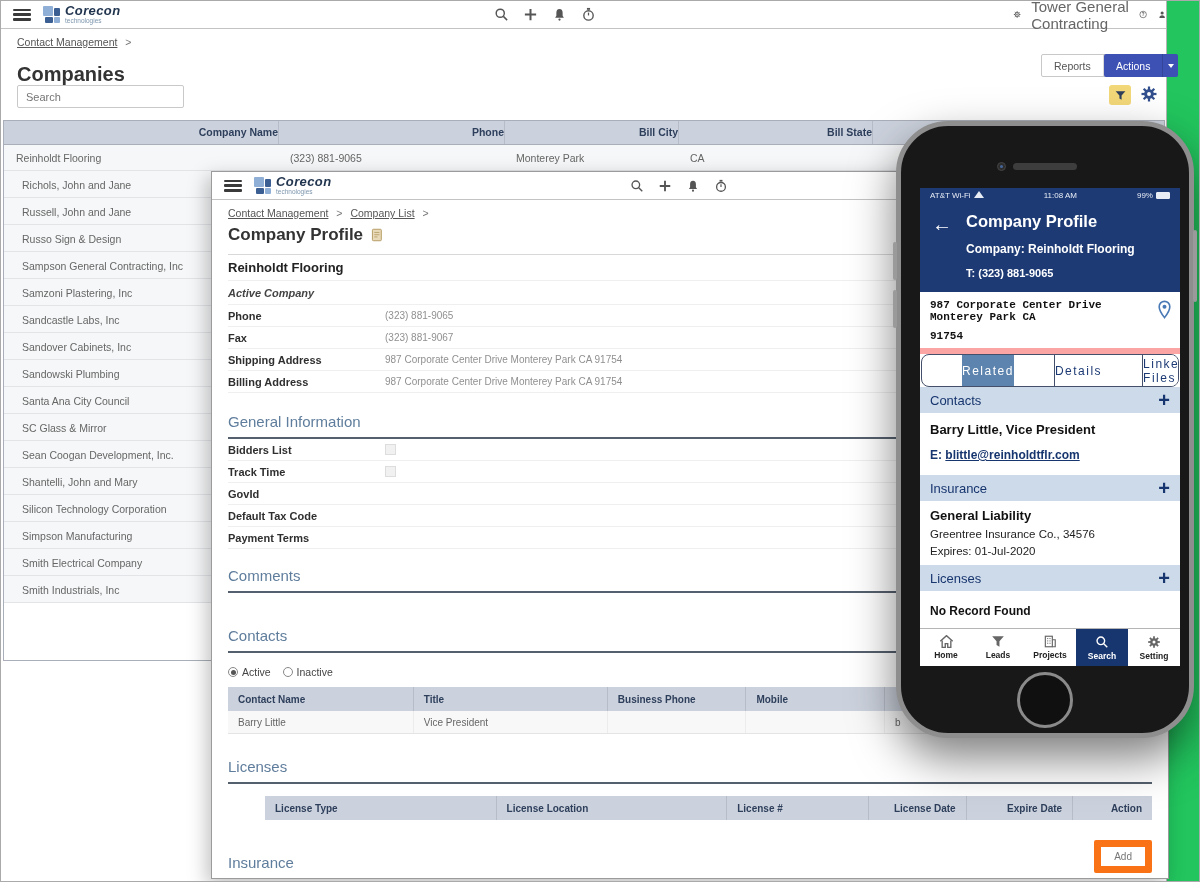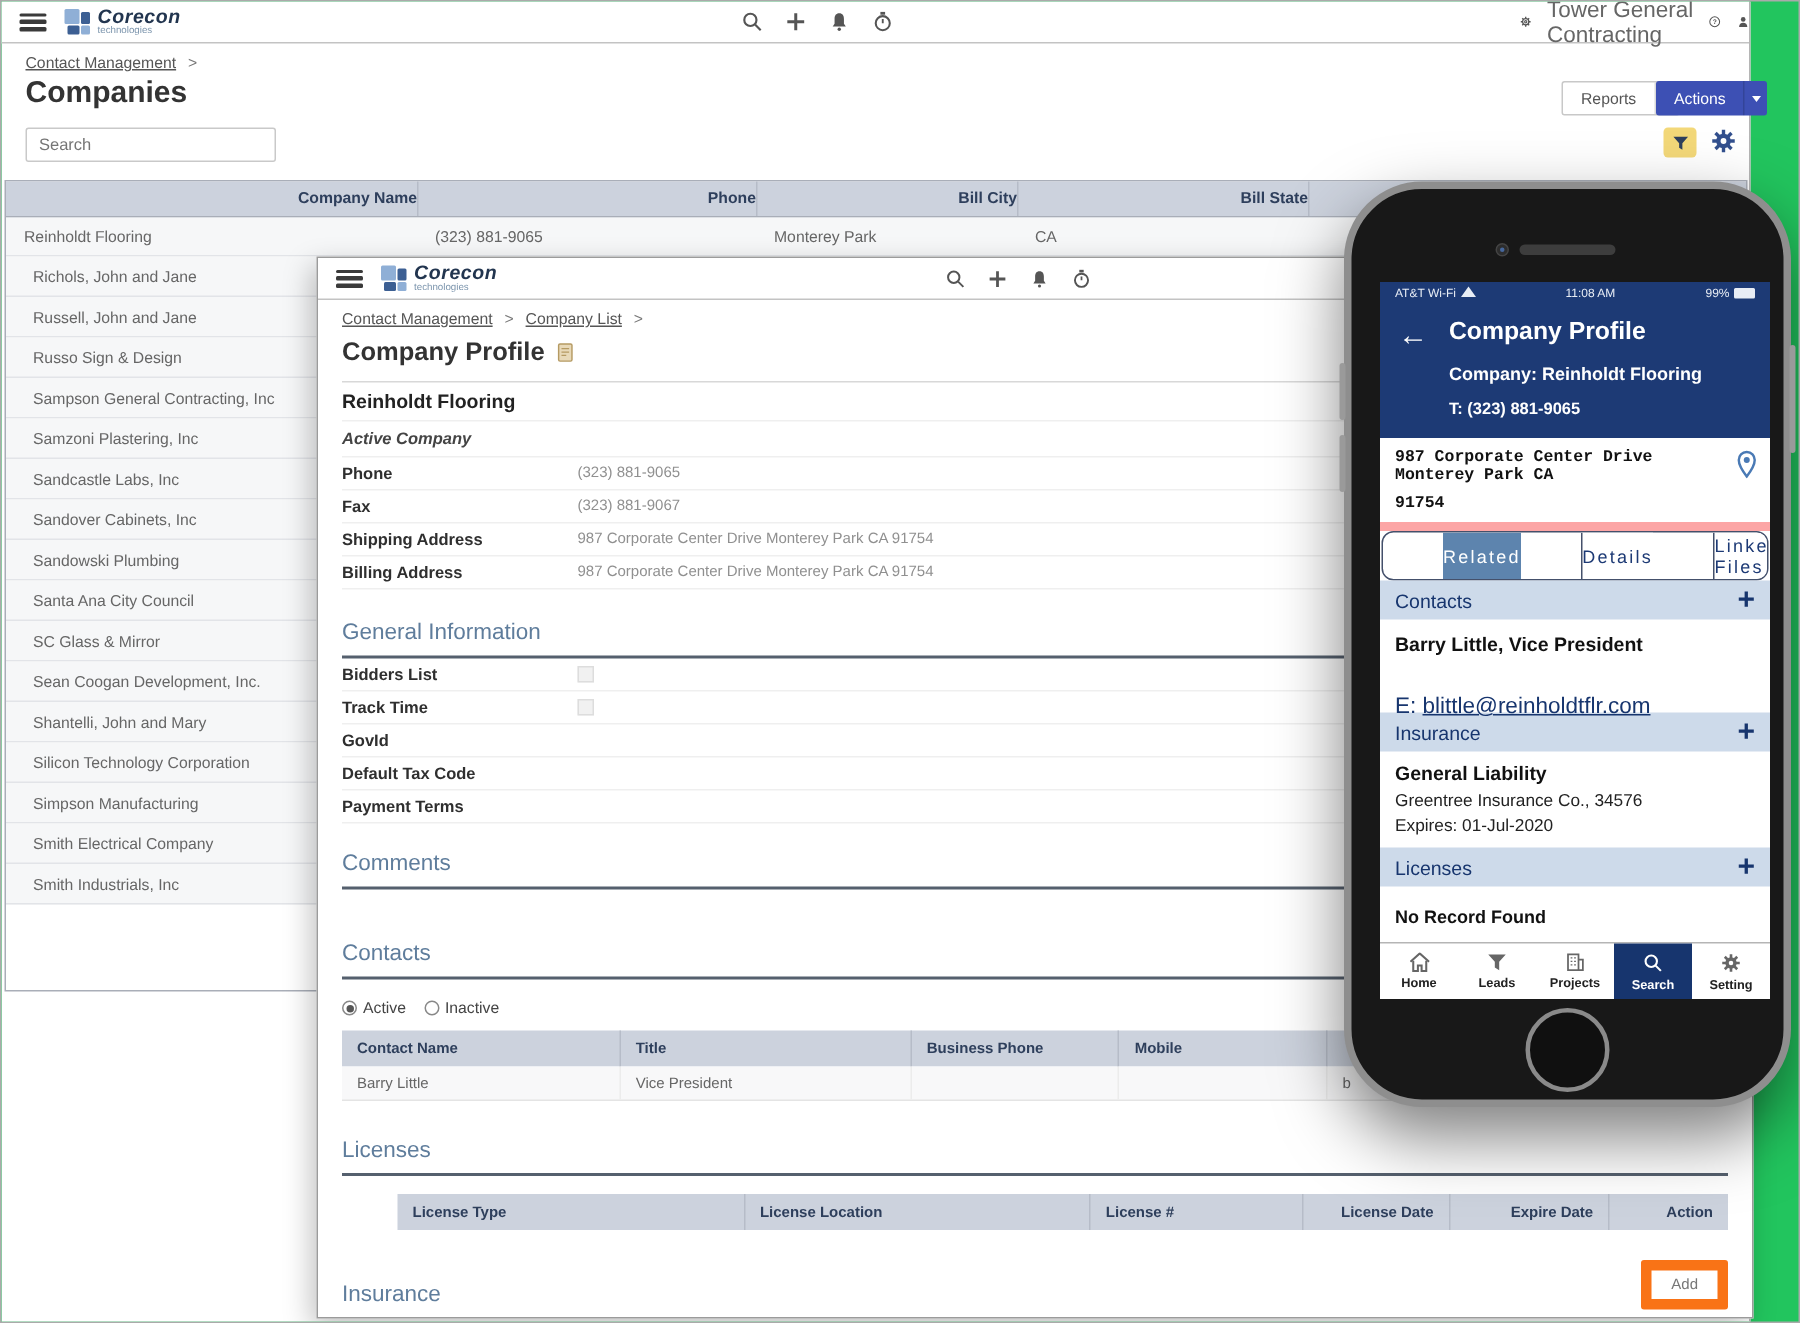--- a/index.html
+++ b/index.html
@@ -23,21 +23,21 @@
   .tb-icons { display:flex; align-items:center; gap:14px; position:absolute; }
   .tb-icons svg, .acct svg { display:block; }
 
   .crumb { font-size:10.5px; color:#555; }
   .crumb a { color:#555; text-decoration:underline; cursor:pointer; }
   .crumb .sep { margin:0 5px; color:#777; text-decoration:none; }
 
   
   #bg-win { position:absolute; left:0; top:0; width:1166px; height:882px; background:#fff; border-right:1px solid #b5b5b5; }
   #bg-crumb { position:absolute; left:16px; top:35px; }
-  #bg-title { position:absolute; left:16px; top:50px; font-size:20px; font-weight:bold; color:#333; }
+  #bg-title { position:absolute; left:16px; top:62px; font-size:20px; font-weight:bold; color:#333; }
   #bg-search { position:absolute; left:16px; top:84px; width:167px; height:23px; border:1px solid #c9c9c9; border-radius:2px; font-size:11px; color:#888; padding:0 8px; font-family:"Liberation Sans",sans-serif; }
   .splitbtn { position:absolute; display:flex; height:23px; border-radius:2px; overflow:hidden; font-size:10.5px; }
   .splitbtn .main { padding:0 12px; display:flex; align-items:center; }
   .splitbtn .arrow { width:16px; display:flex; align-items:center; justify-content:center; border-left:1px solid rgba(0,0,0,.15); }
   .btn-light { border:1px solid #c8c8c8; background:#fff; color:#555; }
   .btn-blue  { background:#3d50b4; color:#fff; }
   .caret { width:0; height:0; border-left:3.5px solid transparent; border-right:3.5px solid transparent; border-top:4px solid currentColor; }
   #filter-btn { position:absolute; left:1108px; top:84px; width:22px; height:20px; background:#f3d879; border-radius:3px; display:flex; align-items:center; justify-content:center; cursor:pointer; }
   #grid-gear { position:absolute; left:1139px; top:84px; cursor:pointer; }
 
@@ -112,21 +112,21 @@
   #p-tabs { display:flex; height:33px; border:1px solid #44506b; border-radius:8px; overflow:hidden; margin:0 1px; }
   .p-tab { flex:1; display:flex; align-items:center; justify-content:center; font-size:12px; font-weight:normal; letter-spacing:1.5px; color:#1d3a75; background:#fff; border-left:1px solid #44506b; cursor:pointer;margin-left:40px; }
   .p-tab:first-child { border-left:none; }
   .p-tab.on { background:#5d84ae; color:#fff; }
   .p-sec { height:26px; background:#cddaea; display:flex; align-items:center; justify-content:space-between; padding:0 10px; }
   .p-sec .t { font-size:13px; color:#17356e; }
   .p-sec .plus { font-size:20px; font-weight:bold; color:#17356e; line-height:1; cursor:pointer; }
   .p-body { padding:9px 10px; }
   .p-body .bold { font-size:13px; font-weight:bold; color:#111; }
   .p-body .reg { font-size:11.5px; color:#222; margin-top:5px; }
-  .p-body .lnk { font-size:15px; color:#17356e; margin-top:25px; }
+  .p-body .lnk { font-size:12px; color:#17356e; margin-top:11px;font-weight:bold; }
   .p-body .lnk u { cursor:pointer; }
   #p-nav { position:absolute; left:0; bottom:0; width:100%; height:38px; border-top:1px solid #b5b5b5; display:flex; background:#fff; }
   .nav-it { flex:1; display:flex; flex-direction:column; align-items:center; justify-content:center; gap:2px; cursor:pointer; }
   .nav-it .nl { font-size:8.5px; color:#222; font-weight:bold; }
   .nav-it.on { background:#17356e; }
   .nav-it.on .nl { color:#fff; }
 
   
   .doc-ic { display:inline-block; }
 </style>

